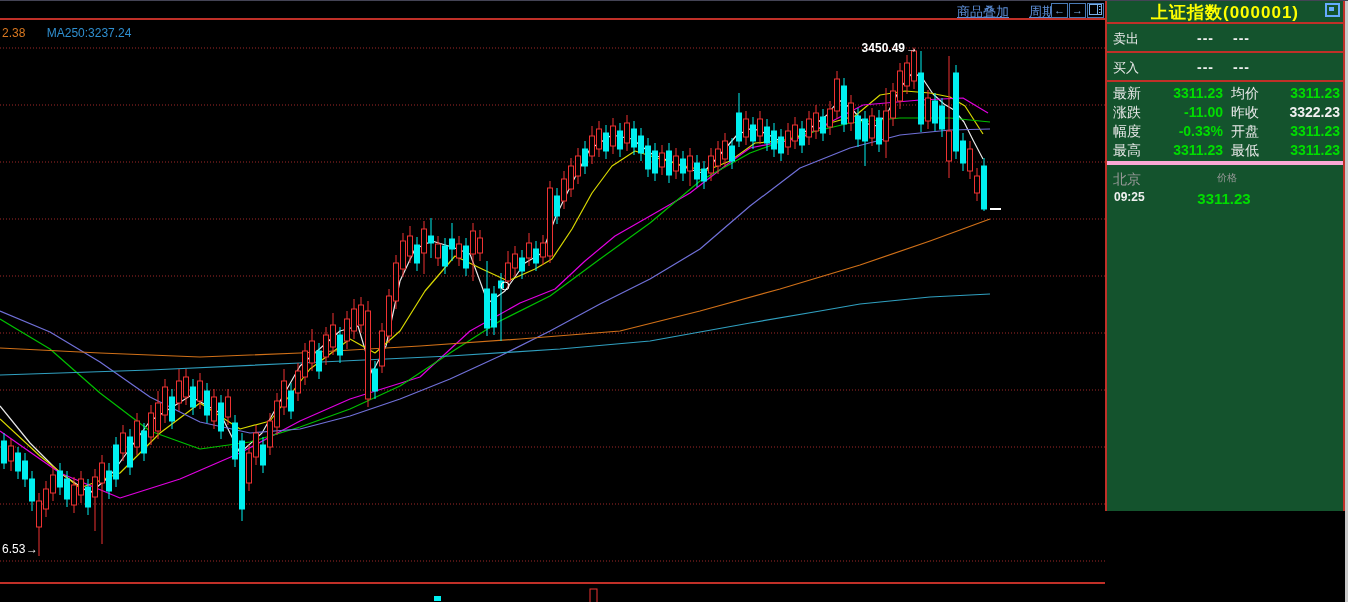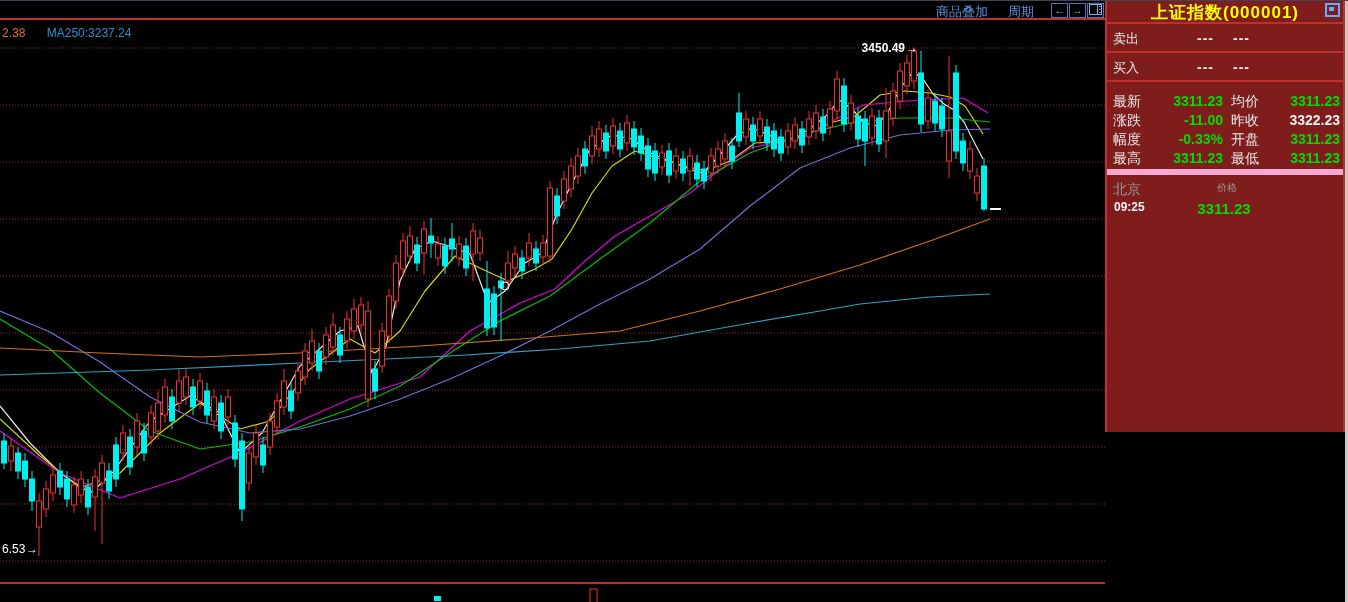--- a/index.html
+++ b/index.html
@@ -5,47 +5,47 @@
   * { margin:0; padding:0; box-sizing:border-box; }
   html,body { background:#000; }
   body { font-family:"Liberation Sans", sans-serif; }
   .screen { position:relative; width:1348px; height:602px; background:#000; overflow:hidden; border-top:1px solid #444455; }
 
   
   .chart-area { position:absolute; left:0; top:0; width:1105px; height:602px; background:#000; }
   .chart-topline { position:absolute; left:0; top:17px; width:1105px; height:2px; background:#c03028; }
   .chart-bottomline { position:absolute; left:0; top:581px; width:1105px; height:2px; background:#c03028; }
   .toolbar { position:absolute; left:0; top:0; width:1105px; height:17px; }
-  .tb-link { position:absolute; top:2px; font-size:13px; color:#5d8fd8; cursor:pointer; white-space:nowrap; }
+  .tb-link { position:absolute; top:2px; font-size:13px; color:#5d8fd8; text-decoration:underline; cursor:pointer; white-space:nowrap;margin-left:21px; }
   .tb-link.overlay { left:936px; }
   .tb-link.period { left:1008px; }
   .tb-icon { position:absolute; top:2px; width:17px; height:15px; border:1px solid #4a7ab5; color:#7ab0e8;
              font-size:11px; line-height:13px; text-align:center; cursor:pointer; background:#000; }
   .tb-icon.left  { left:1051px; }
   .tb-icon.right { left:1069px; }
   .tb-icon.split { left:1087px; }
   .ma-labels { position:absolute; left:2px; top:25px; font-size:12px; white-space:nowrap; }
   .ma-left  { color:#d97820; }
   .ma-right { color:#2f8fd0; margin-left:18px; }
   #chart-svg { position:absolute; left:0; top:0; }
 
   
-  .panel { position:absolute; left:1105px; top:0; width:240px; height:431px; background:#7f1d1d;
+  .panel { position:absolute; left:1105px; top:0; width:240px; height:510px; background:#14532d;
            border-left:2px solid #c03028; border-right:2px solid #c03028; }
   .edge-strip { position:absolute; right:0; top:0; width:3px; height:602px; background:#c8c8c8; }
   .p-title-row { position:relative; height:23px; border-bottom:2px solid #c03028; }
   .p-title { text-align:center; font-size:17px; font-weight:bold; color:#ffff00; line-height:23px; letter-spacing:1px; }
   .maximize-btn { position:absolute; right:3px; top:2px; width:15px; height:14px; border:2px solid #66aaff; cursor:pointer; }
   .maximize-btn span { position:absolute; left:2px; top:2px; width:5px; height:4px; border:2px solid #66aaff; display:block; }
   .p-row { position:relative; height:29px; border-bottom:2px solid #c03028; }
   .p-row .lbl { position:absolute; left:6px; top:6px; font-size:13px; color:#e8e8e8; }
   .p-row .dash { position:absolute; top:6px; font-size:14px; font-weight:bold; color:#eeeeee; letter-spacing:1px; }
   .p-row .dash.d1 { left:90px; }
   .p-row .dash.d2 { left:126px; }
-  .p-quote { border-bottom:6px solid #f9a8d4; padding:9px 0 2px 0; }
+  .p-quote { border-bottom:4px solid #f9a8d4; padding:1px 0 2px 0; }
   .q-row { position:relative; height:19px; }
   .q-row .ql1 { position:absolute; left:6px;  top:2px; font-size:14px; color:#e8e8e8; }
   .q-row .qv1 { position:absolute; left:38px; top:2px; width:78px; text-align:right; font-size:14px; font-weight:bold; }
   .q-row .ql2 { position:absolute; left:124px; top:2px; font-size:14px; color:#e8e8e8; }
   .q-row .qv2 { position:absolute; left:154px; top:2px; width:79px; text-align:right; font-size:14px; font-weight:bold; }
   .tape-head { position:relative; height:22px; margin-top:2px; }
   .tape-head .th1 { position:absolute; left:6px;  top:4px; font-size:14px; color:#9a9a9a; }
   .tape-head .th2 { position:absolute; left:110px; top:4px; font-size:10px; color:#9a9a9a; }
   .tape-row { position:relative; height:20px; }
   .tape-row .time  { position:absolute; left:7px; top:1px; font-size:12px; font-weight:bold; color:#f0f0f0; }

